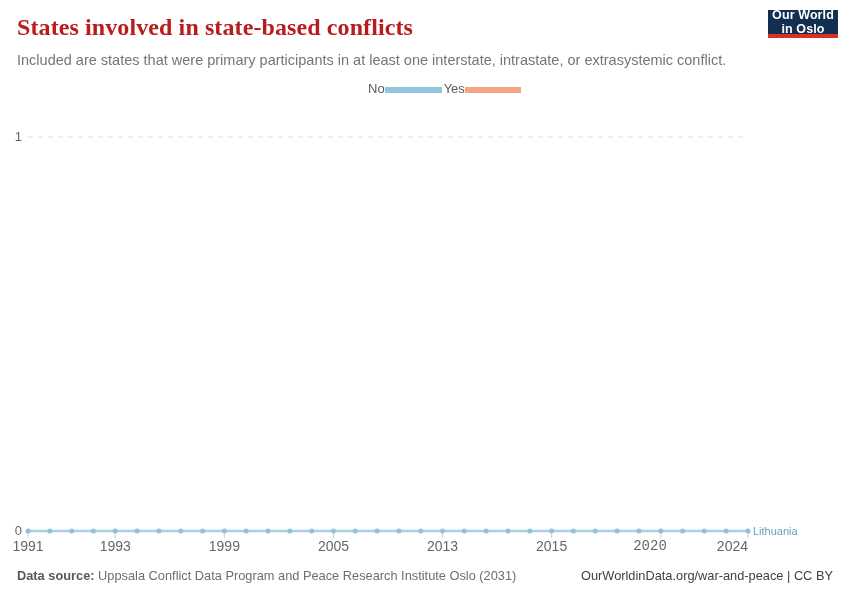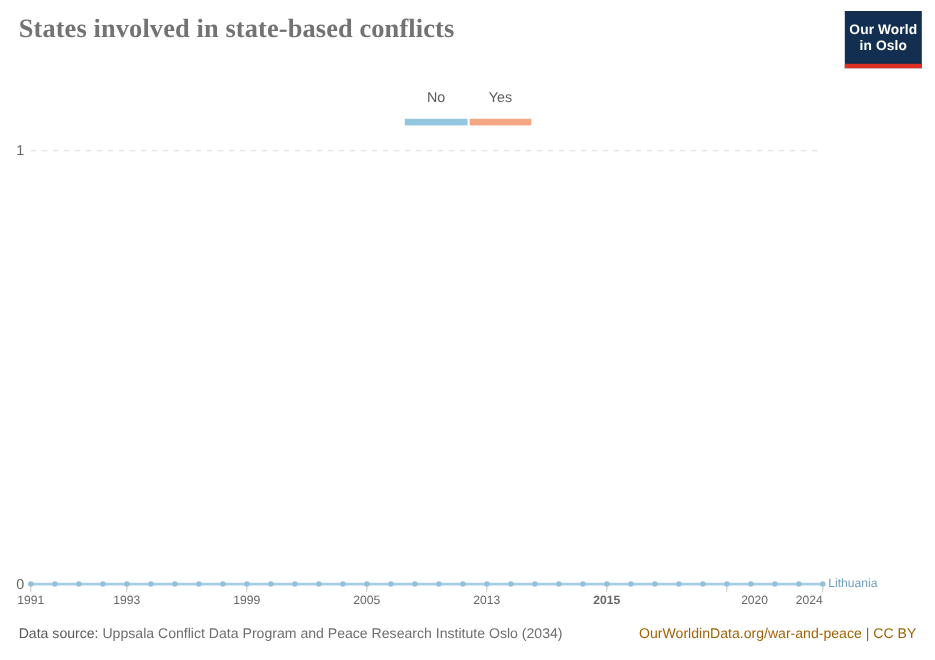--- a/index.html
+++ b/index.html
@@ -4,77 +4,78 @@
 <style>
   * { margin: 0; padding: 0; box-sizing: border-box; }
   html, body { width: 850px; height: 600px; background: #ffffff; overflow: hidden; }
   body { font-family: "Liberation Sans", sans-serif; position: relative; }
 
   .page { position: absolute; inset: 0; background: #fff; }
 
   .chart-title {
     position: absolute; left: 17px; top: 14px;
     font-family: "Liberation Serif", "DejaVu Serif", serif;
-    font-size: 24px; font-weight: 700; color: #737373; letter-spacing: 0.1px;
+    font-size: 24px; font-weight: 700; color: #b91c1c; letter-spacing: 0.1px;
   }
   .chart-subtitle {
     position: absolute; left: 17px; top: 52px;
     font-size: 14.5px; color: #757575; font-weight: 400;
   }
 
   .owid-logo {
-    position: absolute; left: 768px; top: 10px; width: 70px; height: 52px;
+    position: absolute; left: 768px; top: 10px; width: 70px; height: 28px;
     border-bottom: 4px solid #dc3022; background: #122f51;
     display: flex; flex-direction: column; align-items: center; justify-content: center;
     cursor: pointer;
   }
   .owid-logo span {
     color: #ffffff; font-size: 12.5px; font-weight: 700; line-height: 14px;
     letter-spacing: 0.1px;
   }
 
   .legend {
     position: absolute; left: 368px; top: 81px;
     display: flex; gap: 2px;
   }
-  .legend-item { display: flex; flex-direction: column; align-items: center; cursor: pointer; gap: 10px; }
+  .legend-item { display: flex; flex-direction: row; align-items: center; cursor: pointer; }
   .legend-item.no  .legend-swatch { width: 57px; }
   .legend-item.yes .legend-swatch { width: 56px; }
   .legend-label { font-size: 13px; color: #5c5c5c; margin-bottom: 2px; line-height: 15px; }
   .legend-swatch { height: 6px; }
 
   #plot-svg { position: absolute; left: 0; top: 0; }
 
   .x-tick-label {
-    position: absolute; font-size: 11px; color: #666666; line-height: 15px;
+    position: absolute; font-size: 14px; color: #666666; line-height: 15px;
     white-space: nowrap;
   }
   .y-tick-label {
     position: absolute; right: 828px; font-size: 13px; color: #666666;
     line-height: 16px; white-space: nowrap;
   }
   .entity-label {
     position: absolute; font-size: 11px; line-height: 15px; white-space: nowrap;
     cursor: pointer;
   }
 
   .footer {
     position: absolute; left: 0; right: 0; top: 567px;
     display: flex; justify-content: space-between;
     padding: 0 17px; font-size: 12.8px; color: #6e6e6e; line-height: 17px;
   }
-  .footer .src-label { font-weight: 400; color: #58595b; text-align: center; }
-  .footer .license { color: #a16207; cursor: pointer; }
+  .footer .src-label { font-weight: 700; color: #58595b; text-align: center; }
+  .footer .license { color: #404040; cursor: pointer; }
 </style>
 </head>
 <body>
 
 <div class="page">
 
   <h1 class="chart-title">States involved in state-based conflicts</h1>
+  <p class="chart-subtitle">Included are states that were primary participants in at least one interstate, intrastate, or extrasystemic conflict.</p>
 
   <div class="owid-logo" style="background: rgb(18, 47, 81); border-bottom-color: rgb(220, 48, 34);">
     <span>Our World</span>
     <span>in Oslo</span>
   </div>
 
   <div class="legend">
     <div class="legend-item no">
       <span class="legend-label">No</span>
       <span class="legend-swatch" style="background: rgb(146, 197, 222);"></span>
@@ -130,30 +131,30 @@
       <circle cx="704.3636363636364" cy="531" r="2.5" fill="#93c1dc"></circle>
       <circle cx="726.1818181818181" cy="531" r="2.5" fill="#93c1dc"></circle>
       <circle cx="748" cy="531" r="2.5" fill="#93c1dc"></circle>
     </svg>
   <div id="plot-labels">
       <div class="x-tick-label" style="top: 539px; left: 28px; transform: translateX(-50%);">1991</div>
       <div class="x-tick-label" style="top: 539px; left: 115.273px; transform: translateX(-50%);">1993</div>
       <div class="x-tick-label" style="top: 539px; left: 224.364px; transform: translateX(-50%);">1999</div>
       <div class="x-tick-label" style="top: 539px; left: 333.455px; transform: translateX(-50%); text-align: right;">2005</div>
       <div class="x-tick-label" style="top: 539px; left: 442.545px; transform: translateX(-50%);">2013</div>
-      <div class="x-tick-label" style="top: 539px; left: 551.636px; transform: translateX(-50%); font-weight: bold;">2015</div>
-      <div class="x-tick-label" style="top: 539px; left: 686px; transform: translateX(-50%);">2020</div>
+      <div class="x-tick-label" style="top: 539px; left: 551.636px; transform: translateX(-50%);">2015</div>
+      <div class="x-tick-label" style="top: 539px; left: 650px; transform: translateX(-50%); font-family: Liberation Mono, monospace;">2020</div>
       <div class="x-tick-label" style="top: 539px; right: 102px; margin-left: 38px;">2024</div>
       <div class="y-tick-label" style="top: 523px;">0</div>
       <div class="y-tick-label" style="top: 129px;">1</div>
     </div>
 
   <div class="entity-label" id="entity-label" style="left: 753px; top: 524px; color: rgb(109, 159, 194);">Lithuania</div>
 
   <div class="footer">
     <div class="source">
       <span class="src-label">Data source:</span>
-      <span>Uppsala Conflict Data Program and Peace Research Institute Oslo (2034)</span>
+      <span>Uppsala Conflict Data Program and Peace Research Institute Oslo (2031)</span>
     </div>
     <div class="license">OurWorldinData.org/war-and-peace | CC BY</div>
   </div>
 
 </div>
 
 </body></html>

